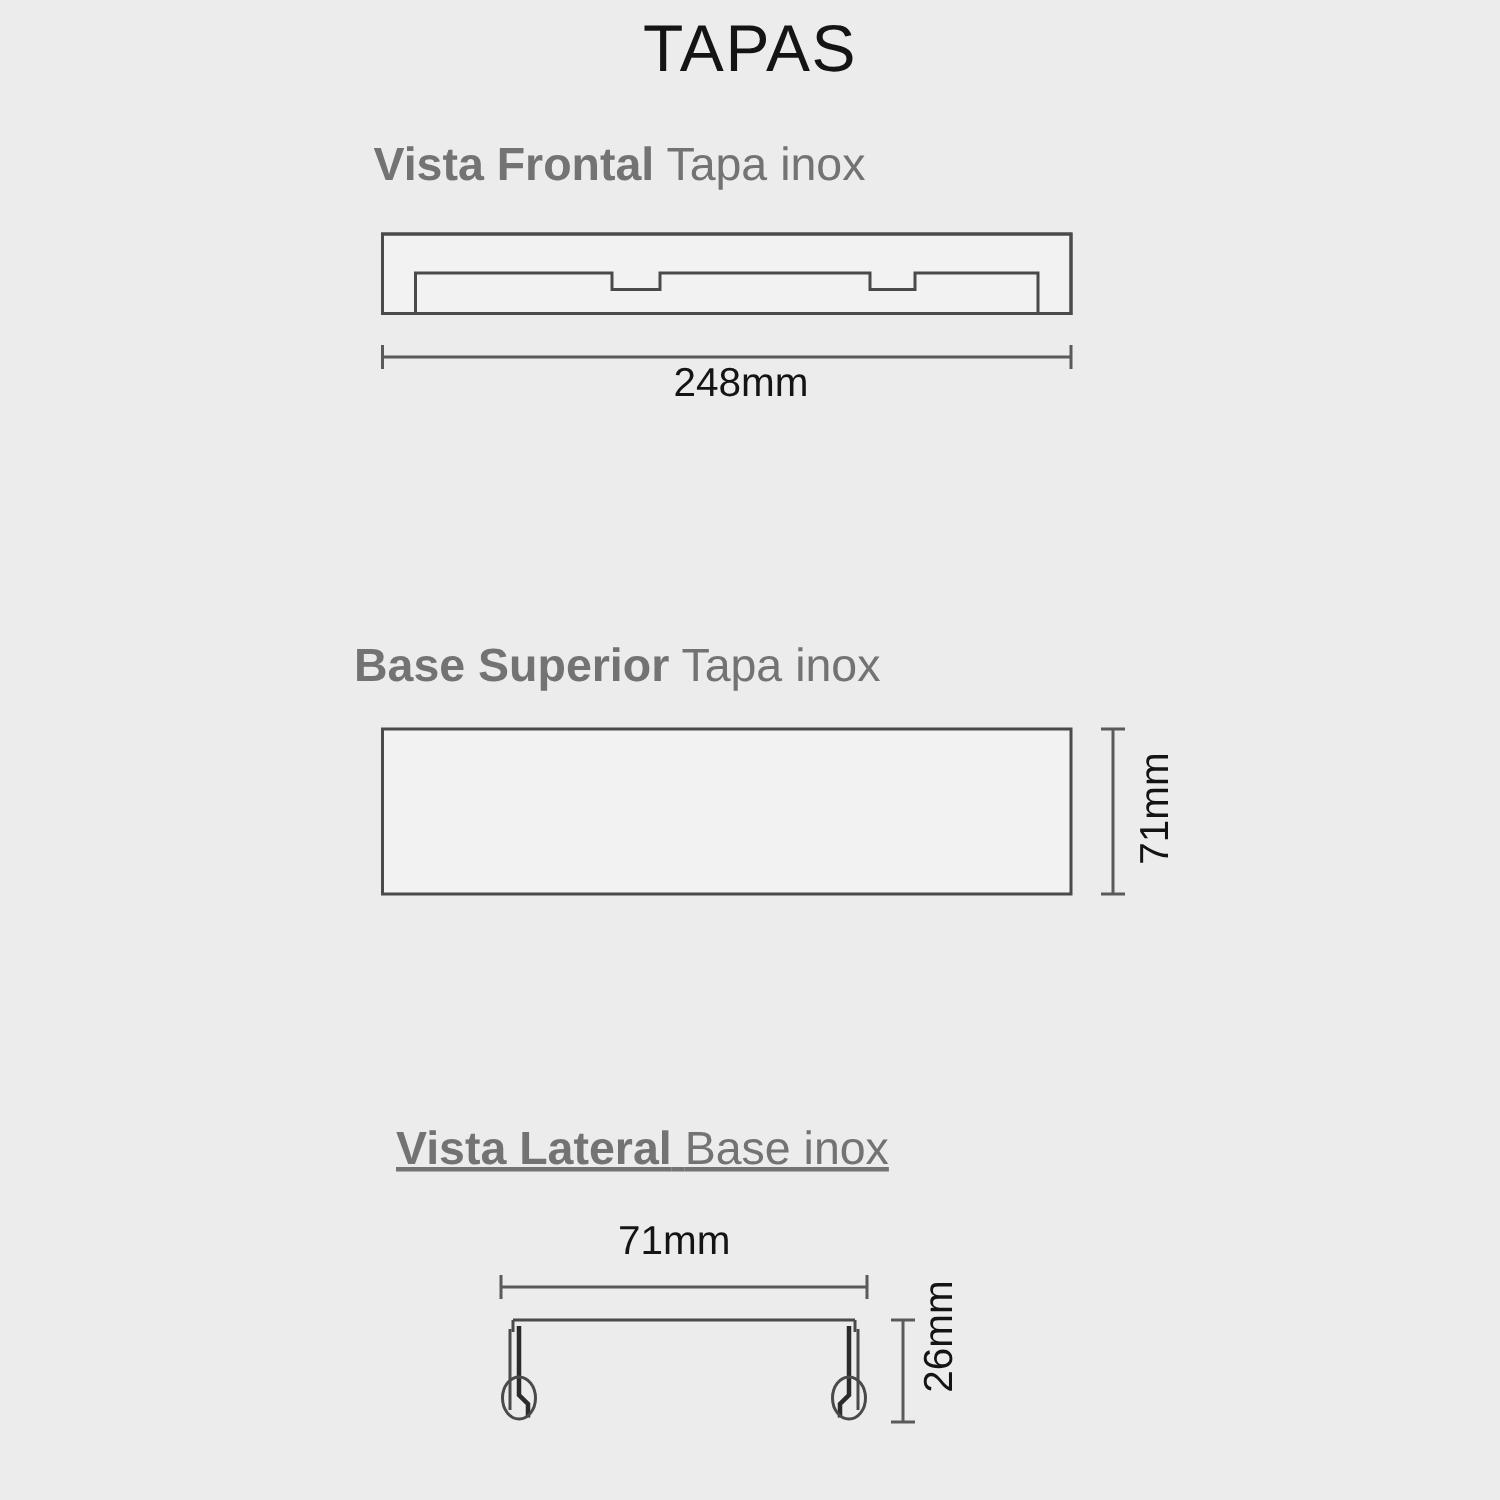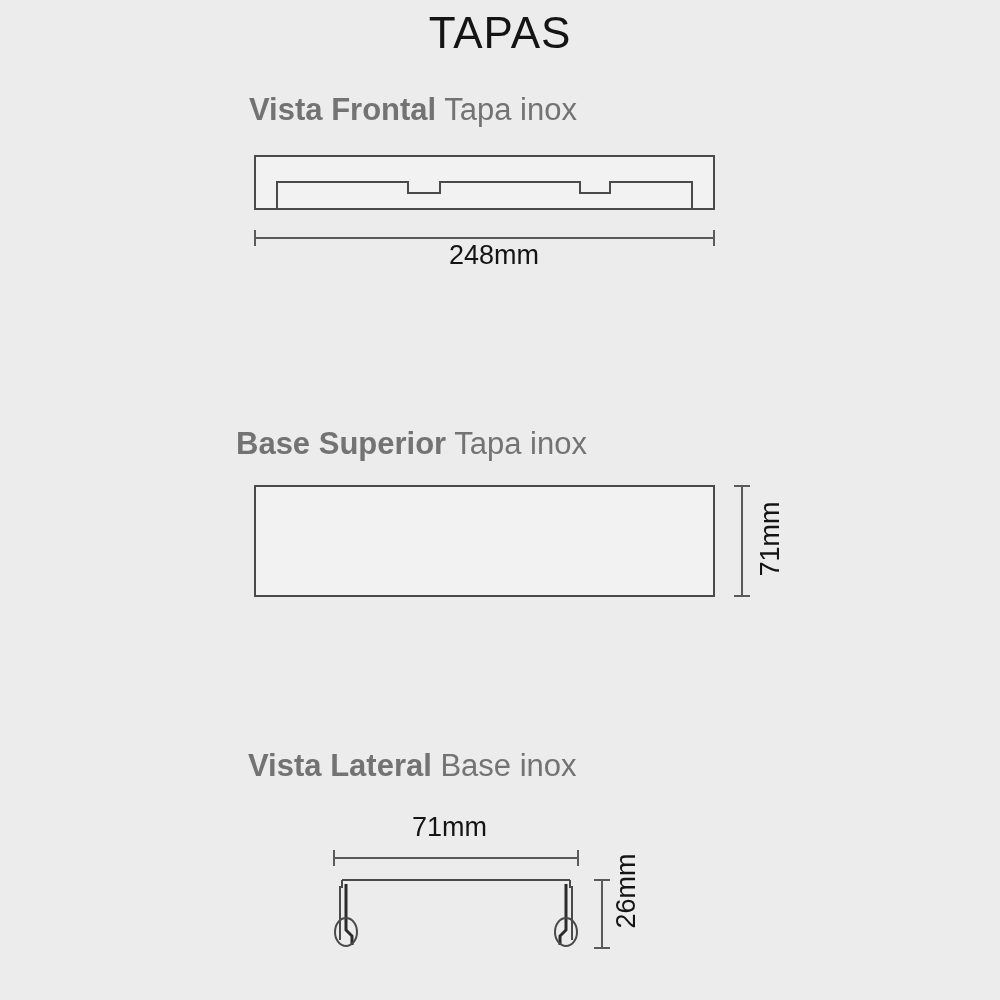--- a/index.html
+++ b/index.html
@@ -127,21 +127,21 @@
   <svg style="top: 480px; left: 250px;" width="510" height="145" viewBox="0 0 510 145">
     <rect class="fill-w" x="5" y="6" width="459" height="110"></rect>
 
     <path class="dim-ln" d="M 492 6 L 492 116"></path>
     <path class="dim-ln" d="M 484 6 L 500 6"></path>
     <path class="dim-ln" d="M 484 116 L 500 116"></path>
   </svg>
 
   <div class="dim-label vertical" style="top: 531px; left: 740px; width: 60px; text-align: center;">71mm</div>
 
-  <div class="section-head" style="top: 748px; left: 248px;">
+  <div class="section-head" style="top: 748px; left: 264px; text-decoration: underline;">
     <span class="strong">Vista Lateral</span>
     <span class="light">Base inox</span>
   </div>
 
   <div class="dim-label" style="top: 812px; left: 412px;">71mm</div>
 
   <svg style="top: 850px; left: 330px;" width="330" height="120" viewBox="0 0 330 120">
 
     <path class="dim-ln" d="M 4 8 L 248 8"></path>
     <path class="dim-ln" d="M 4 0 L 4 16"></path>

